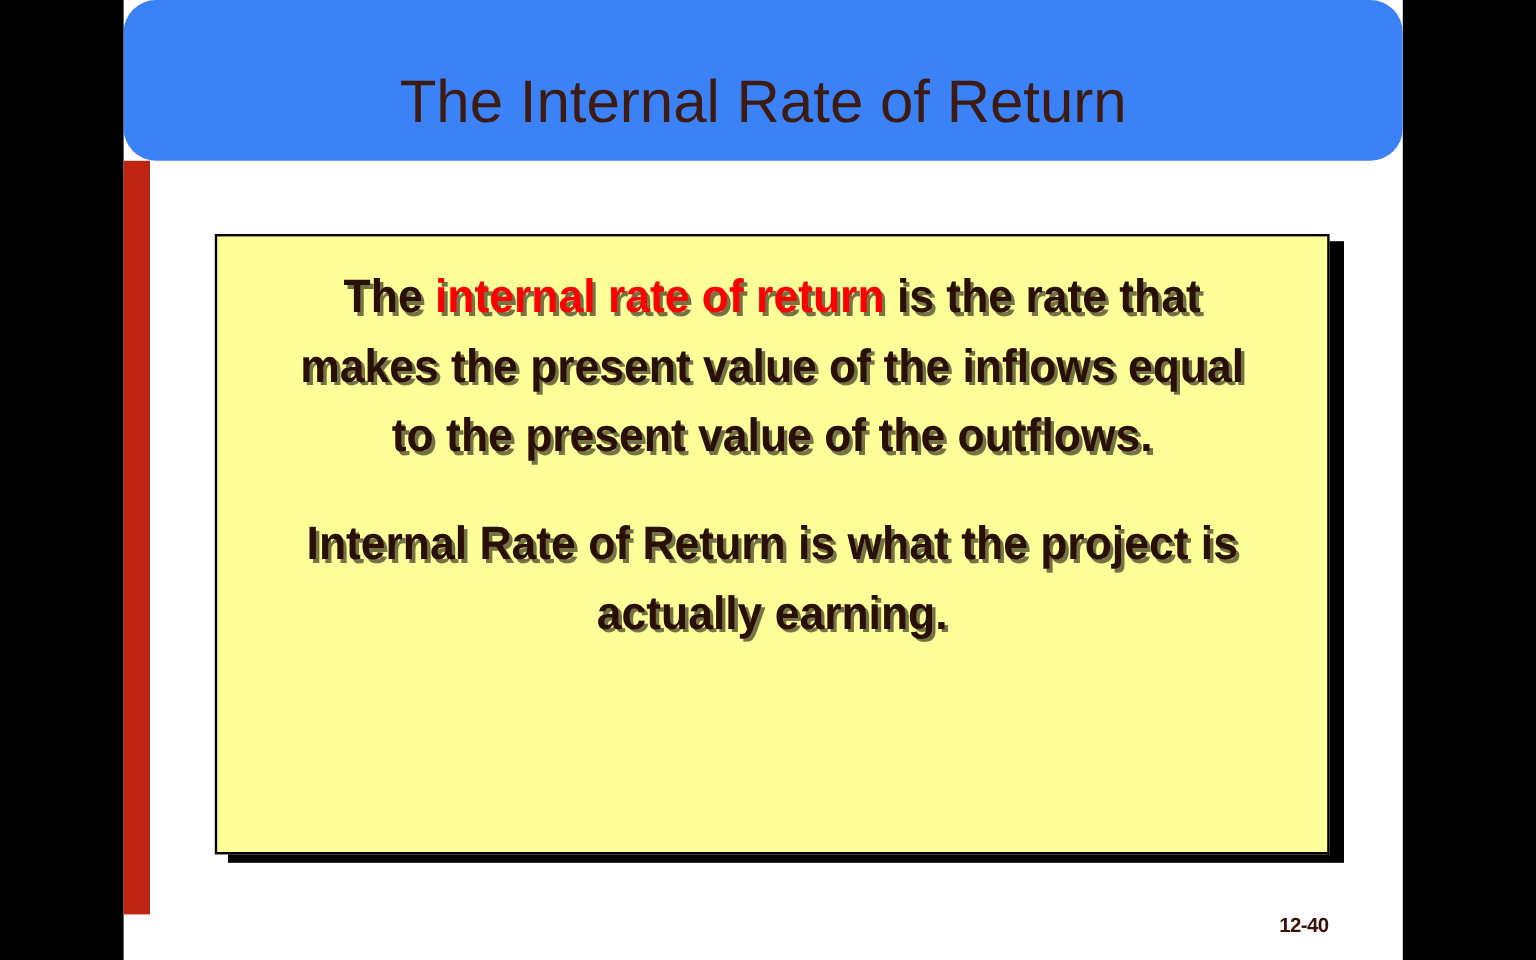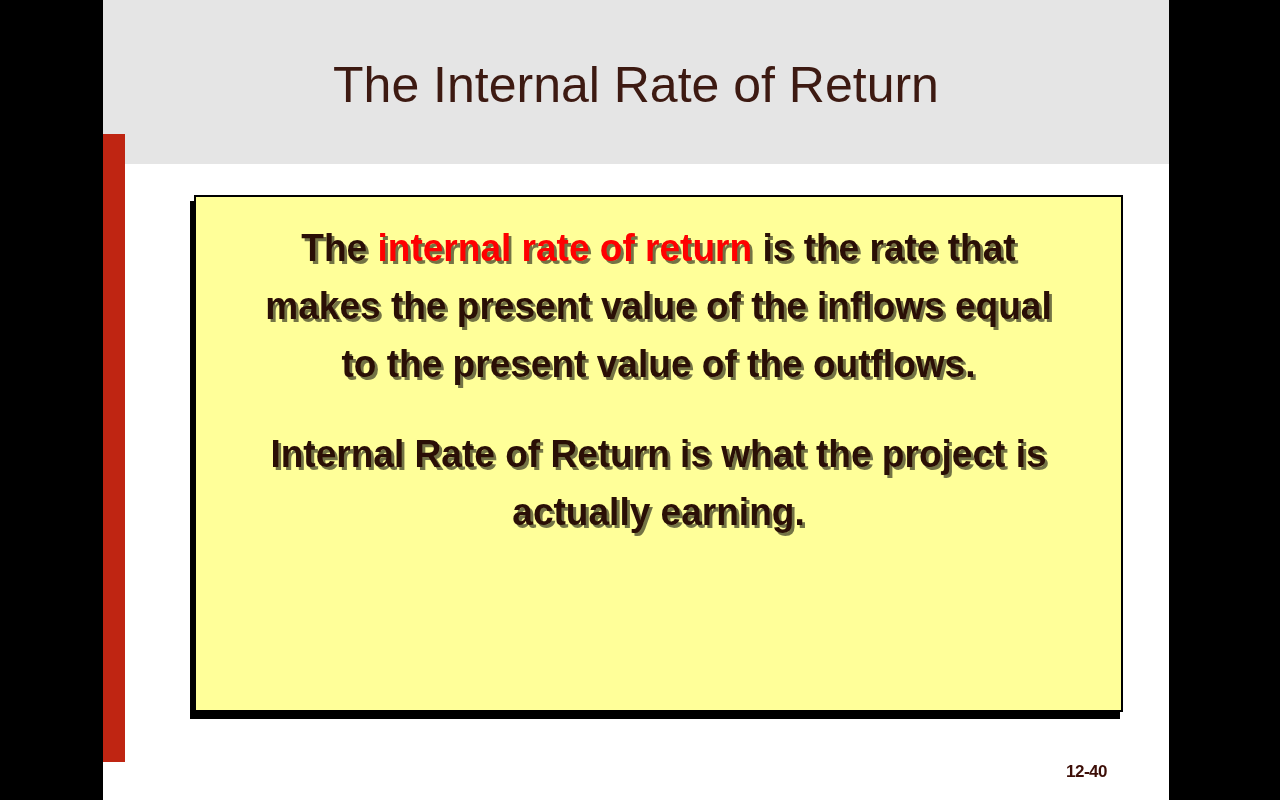--- a/index.html
+++ b/index.html
@@ -32,22 +32,23 @@
     background: #ffffff;
     overflow: hidden;
   }
 
   
   .title-band {
     position: absolute;
     left: 0px;
     top: 0px;
     width: 1066px;
-    height: 164px;
-    background: #e5e5e5;
+    height: 134px;
+    background: #3b82f6;
+    border-radius: 27px;
   }
   .title-text {
     position: absolute;
     left: 0;
     right: 0;
     top: 60px;
     text-align: center;
     font-family: "Liberation Sans", sans-serif;
     font-size: 50px;
     font-weight: 400;
@@ -71,21 +72,21 @@
   .content-shadow {
     position: absolute;
     left: 87px;
     top: 201px;
     width: 930px;
     height: 518px;
     background: #000000;
   }
   .content-box {
     position: absolute;
-    left: 91px;
+    left: 76px;
     top: 195px;
     width: 929px;
     height: 517px;
     background: #ffff99;
     border: 2px solid #000000;
     box-sizing: border-box;
     padding: 22px 28px 0 28px;
   }
 
   .body-para {

